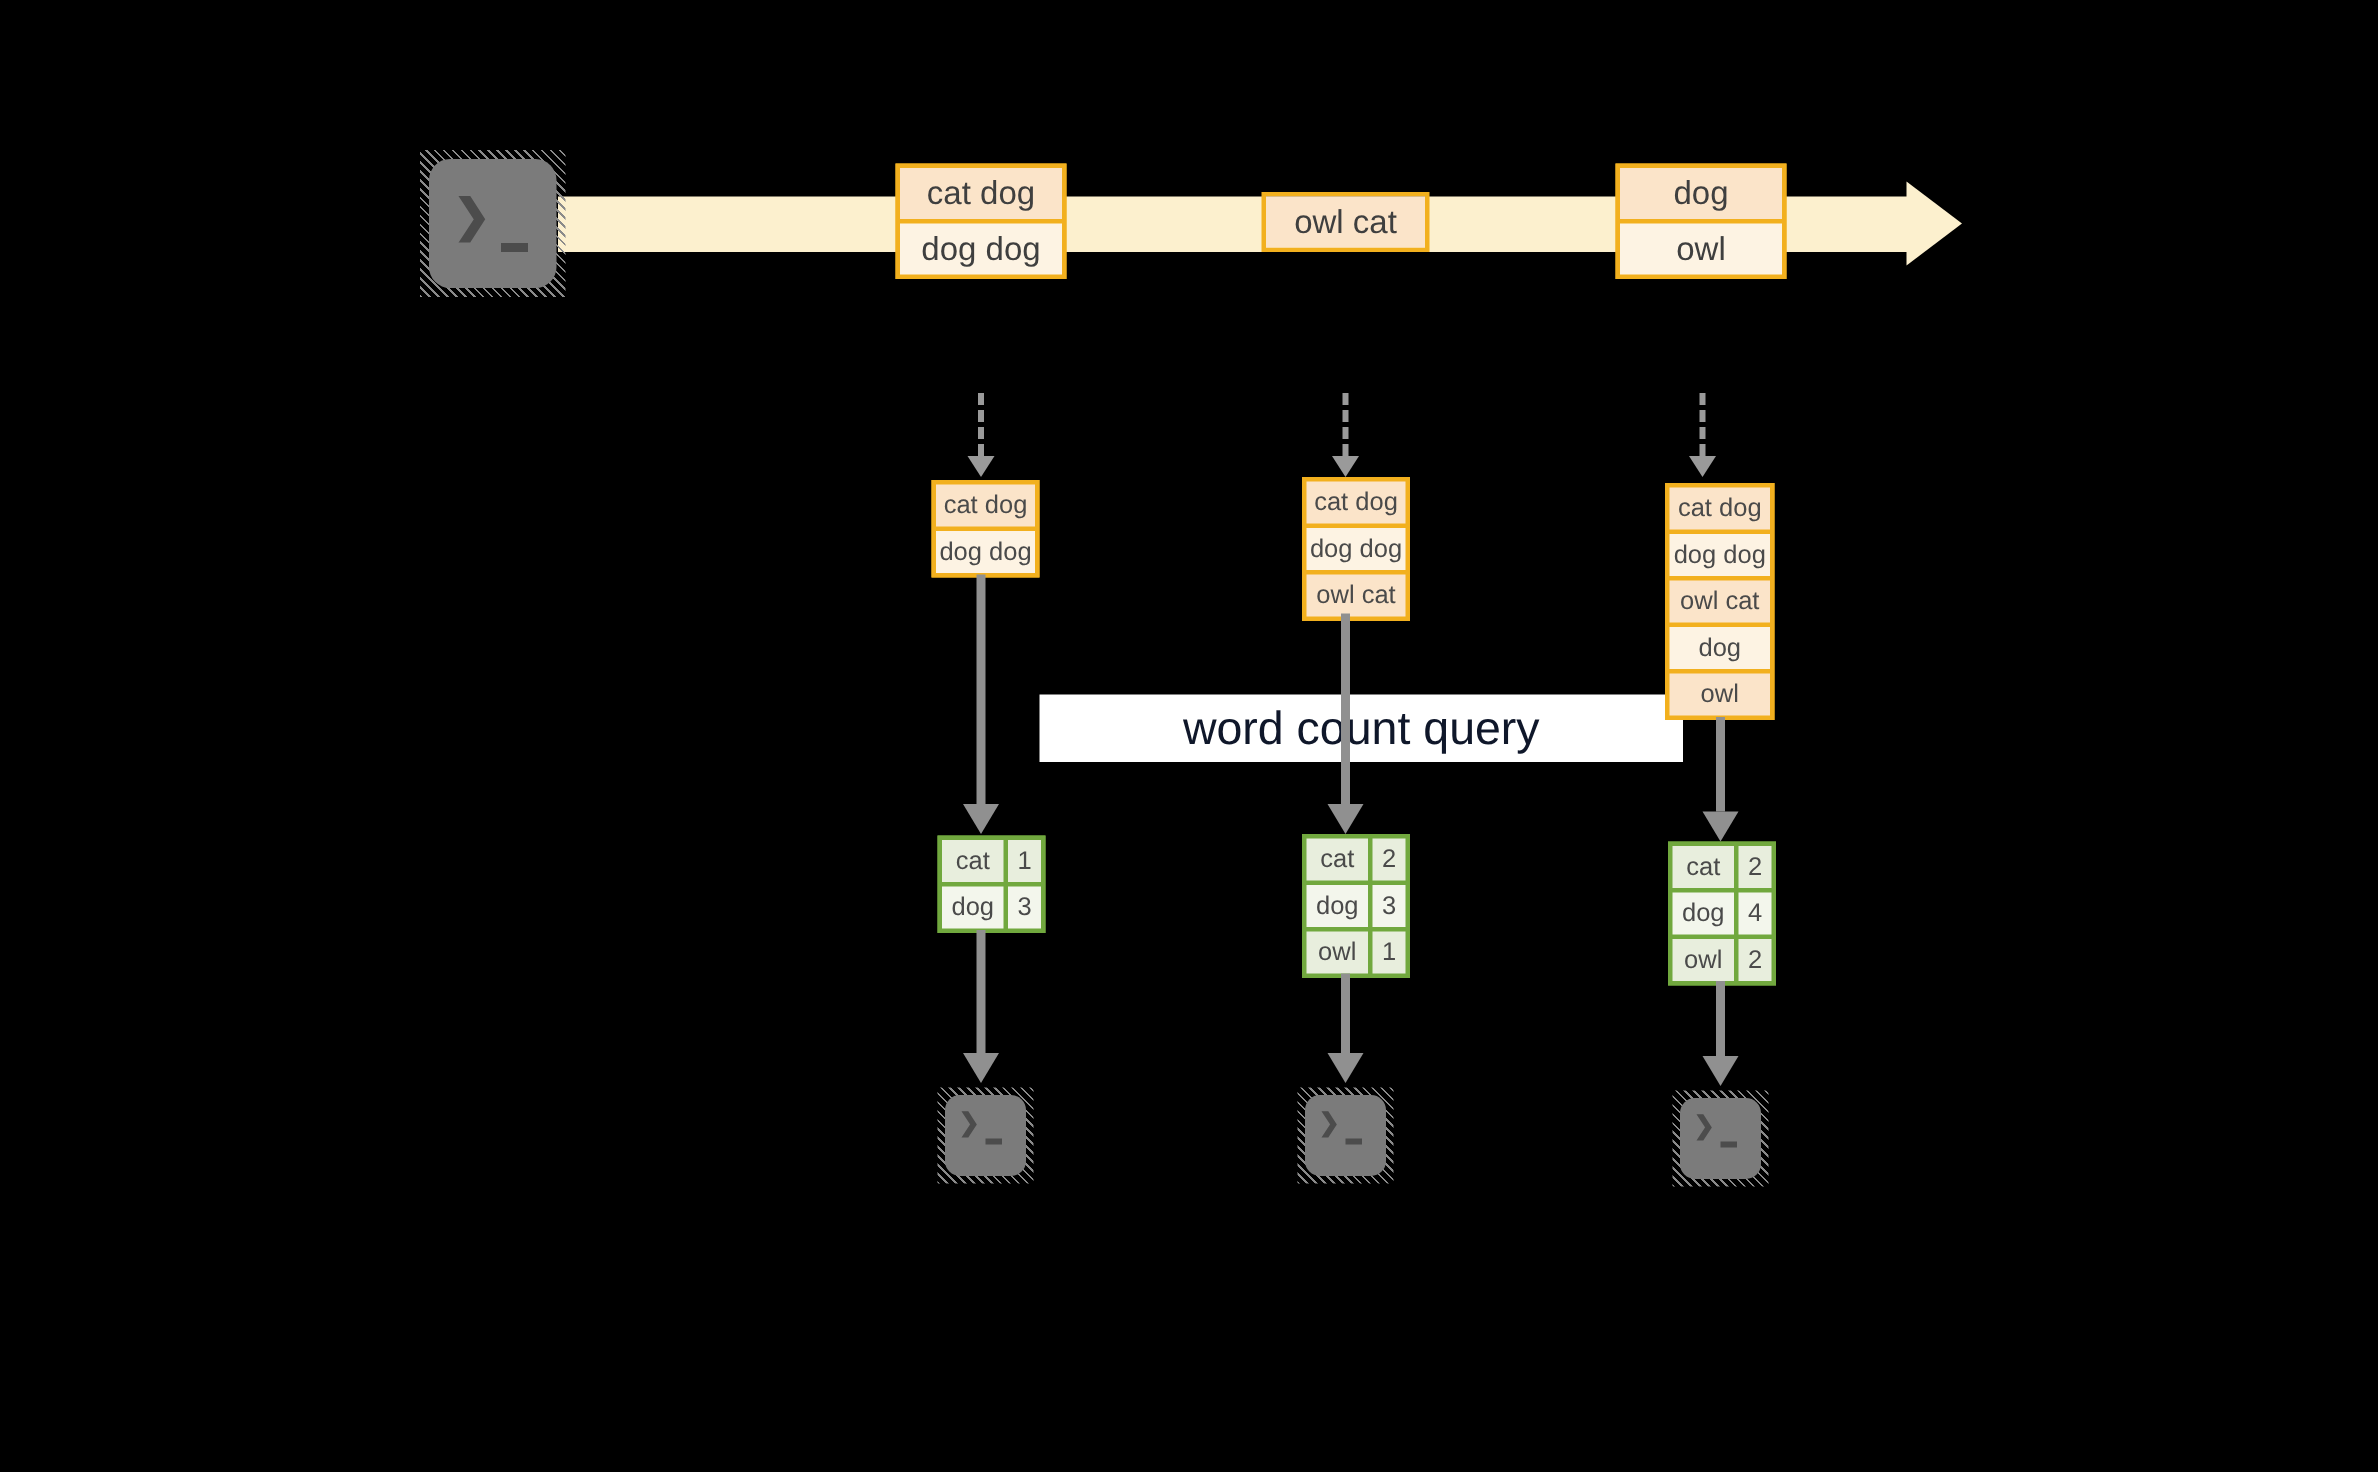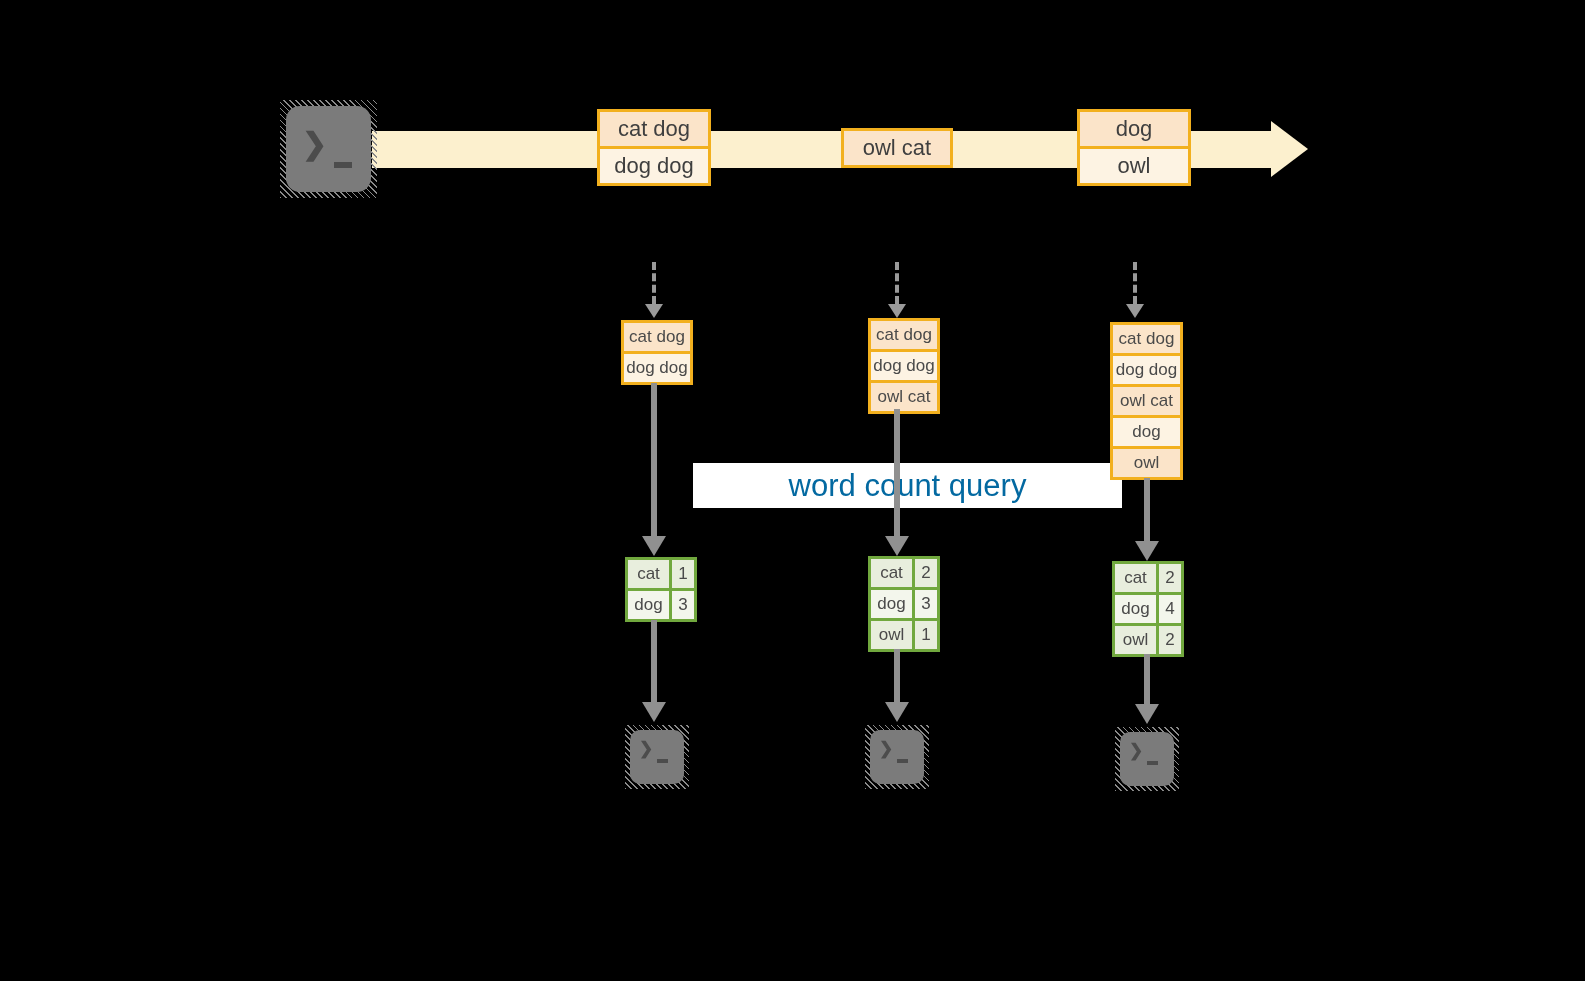--- a/index.html
+++ b/index.html
@@ -67,21 +67,21 @@
   .solid-line{position:absolute;width:6px;background:#909090;z-index:4;}
   .solid-head{
     position:absolute;width:0;height:0;z-index:4;
     border-left:12px solid transparent;border-right:12px solid transparent;
     border-top:20px solid #909090;
   }
   
   .query-band{
     position:absolute;background:#ffffff;z-index:2;
     display:flex;align-items:center;justify-content:center;
-    font-size:31px;color:#0369a1;
+    font-size:31px;color:#0f172a;
   }
   
   .count-table{
     position:absolute;border:3px solid #71A83E;background:#71A83E;z-index:3;
   }
   .trow{display:flex;align-items:center;}
   .trow + .trow{margin-top:3px;}
   .tword{
     width:41px;height:28px;line-height:28px;text-align:center;
     font-size:17px;color:#4a4a4a;

